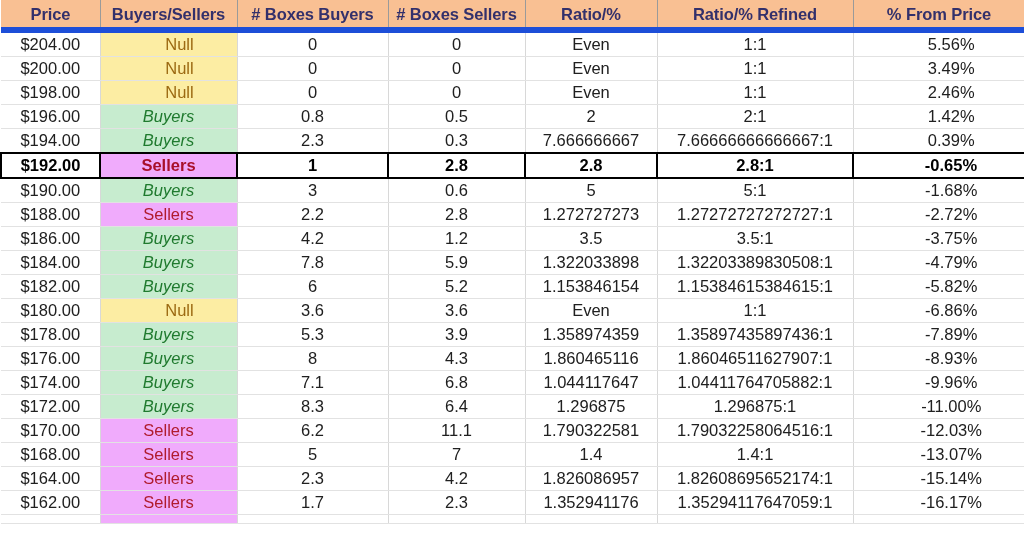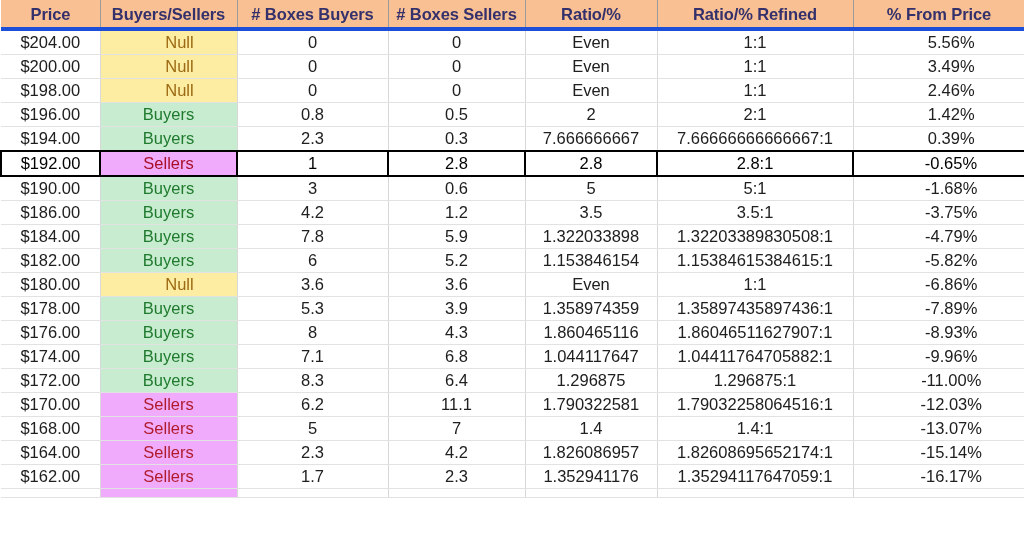--- a/index.html
+++ b/index.html
@@ -36,21 +36,21 @@
 
   thead th {
     background: #f9c093;
     color: #33306b;
     font-weight: bold;
     font-size: 16.5px;
     text-align: center;
     height: 26px;
     padding: 0 2px;
     border-right: 1px solid #9a9a9a;
-    border-bottom: 4px solid #1d4ed8;
+    border-bottom: 6px solid #1d4ed8;
     border-top: 1px solid #f9c093;
     white-space: nowrap;
     overflow: hidden;
     letter-spacing: -0.1px;
   }
   thead th:last-child { border-right: 1px solid #f9c093; margin-left: 48px; }
   thead th:first-child { border-left: 1px solid #f9c093; }
 
   tbody td {
     height: 23px;
@@ -62,27 +62,27 @@
     border-right: 1px solid #d8d8d8;
     padding: 0 2px;
     white-space: nowrap;
     overflow: hidden;
     line-height: 23px;
   }
   tbody td.price { border-right: 1px solid #d8d8d8; }
   tbody td.pct { border-right: none; padding-left: 26px; }
 
   
-  td.fill-buyers { background: #c7eccf; color: #1f7a2e; }
+  td.fill-buyers { background: #c7eccf; color: #1f7a2e; font-style: italic; }
   td.fill-sellers { background: #f0abfc; color: #b01c2e; }
   td.fill-null   { background: #fceda3; color: #9c6a12; padding-left: 24px; }
 
   
   tr.highlight td {
-    font-weight: normal;
+    font-weight: bold;
     color: #000000;
     border-top: 2px solid #000000;
     border-bottom: 2px solid #000000;
     border-right: 2px solid #000000;
   }
   tr.highlight td.price {
     border-left: 2px solid #000000;
   }
   tr.highlight td.fill-sellers {
     color: #a8102a;
@@ -182,20 +182,29 @@
         <tr>
           <td class="price">$190.00</td>
           <td class="fill-buyers">Buyers</td>
           <td>3</td>
           <td>0.6</td>
           <td>5</td>
           <td>5:1</td>
           <td class="pct">-1.68%</td>
         </tr>
         <tr>
+          <td class="price">$188.00</td>
+          <td class="fill-sellers">Sellers</td>
+          <td>2.2</td>
+          <td>2.8</td>
+          <td>1.272727273</td>
+          <td>1.27272727272727:1</td>
+          <td class="pct">-2.72%</td>
+        </tr>
+        <tr>
           <td class="price">$186.00</td>
           <td class="fill-buyers">Buyers</td>
           <td>4.2</td>
           <td>1.2</td>
           <td>3.5</td>
           <td>3.5:1</td>
           <td class="pct">-3.75%</td>
         </tr>
         <tr>
           <td class="price">$184.00</td>

